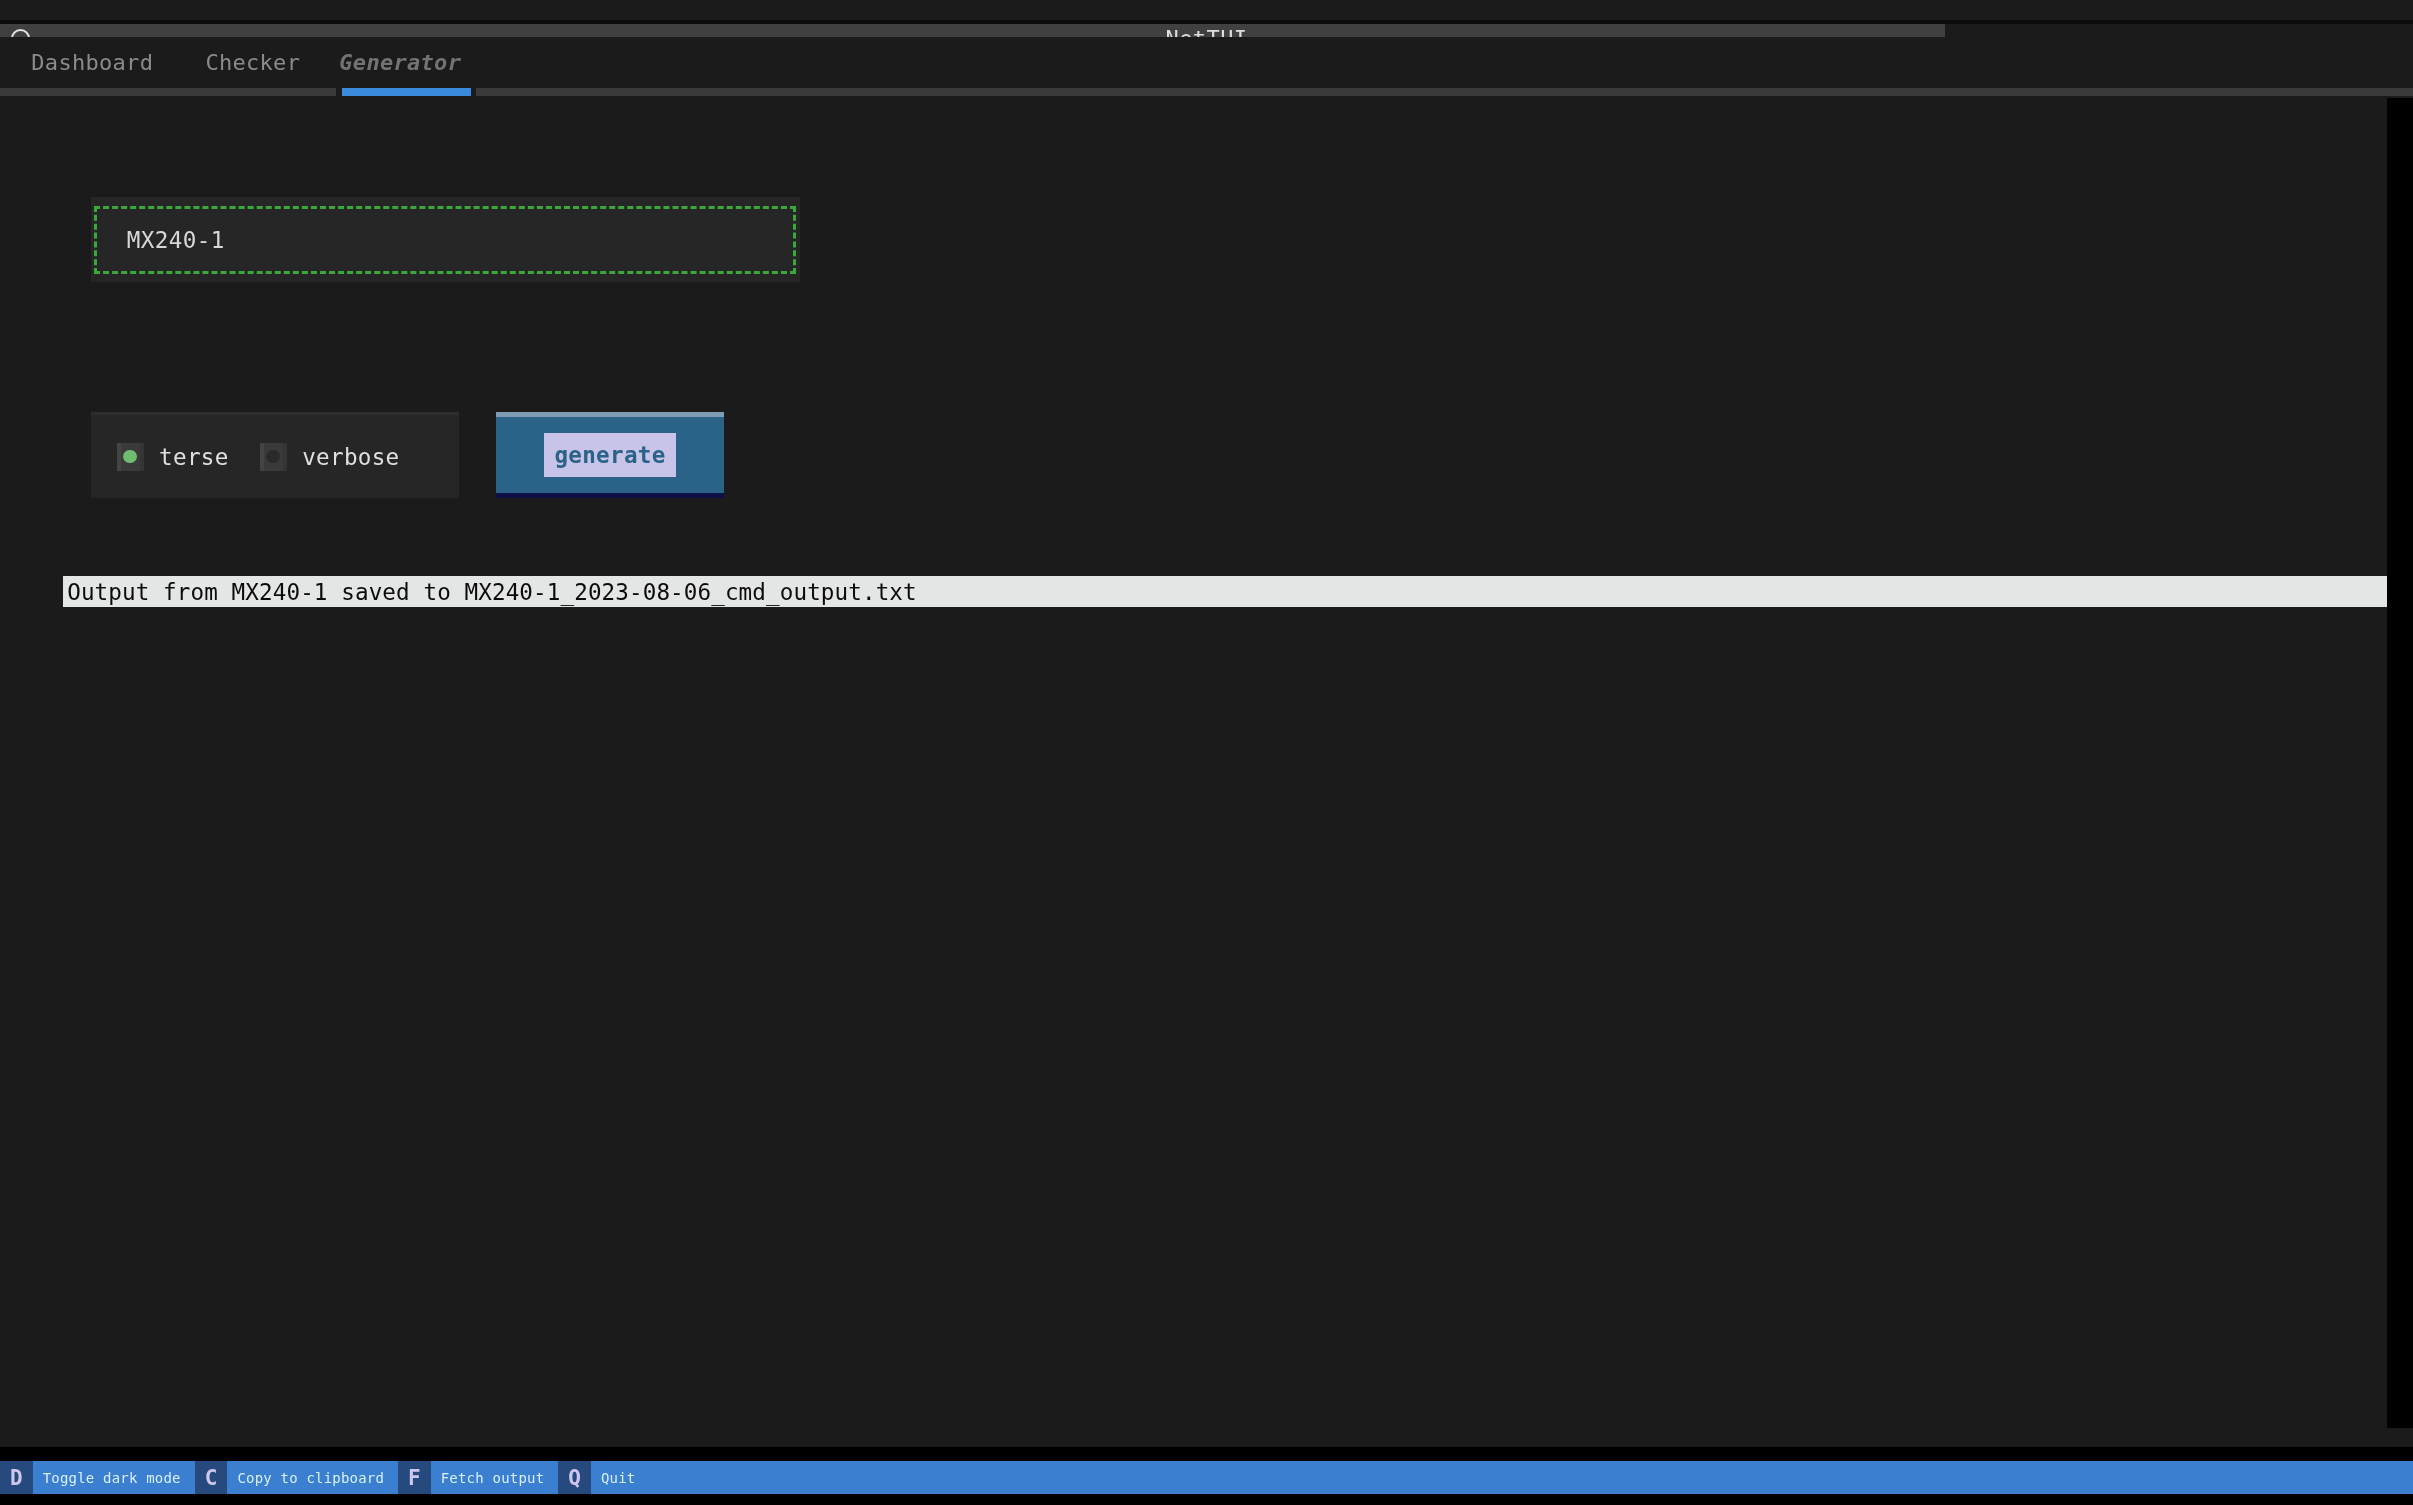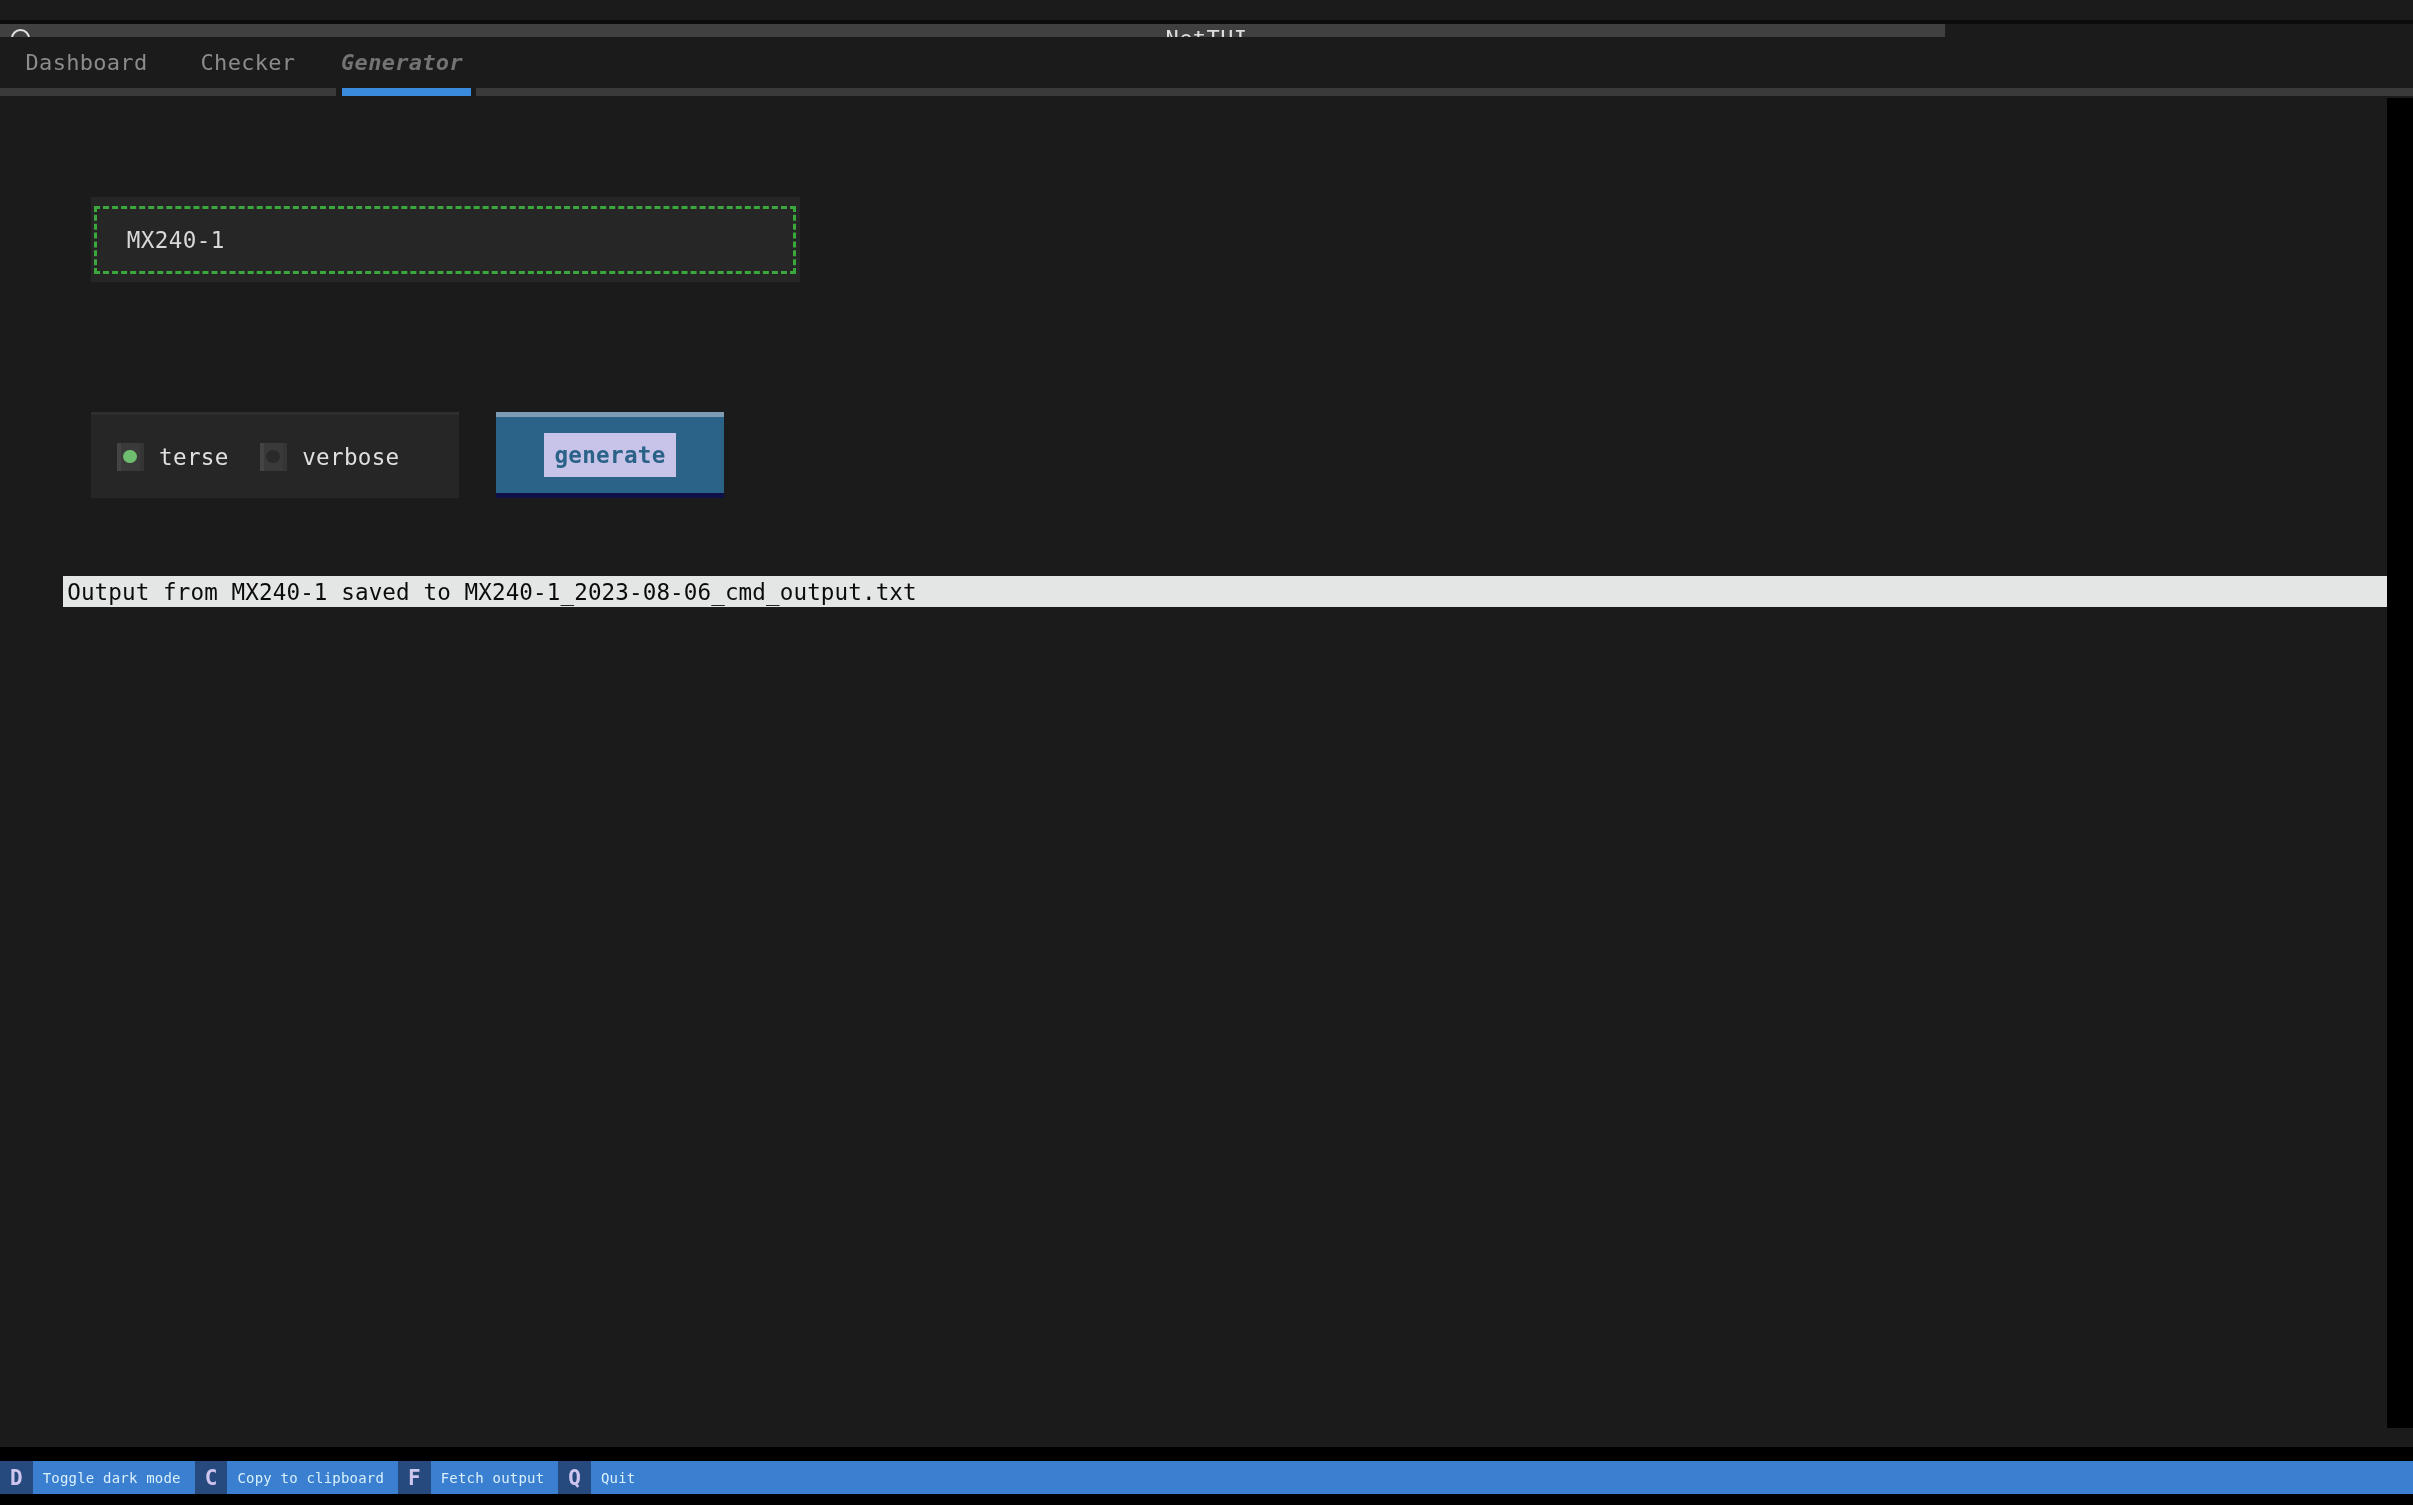--- a/index.html
+++ b/index.html
@@ -48,21 +48,21 @@
     width: 2413px; height: 61px;
     background: #1b1b1b;
   }
   .tabs {
     position: absolute; left: 0; top: 0;
     height: 51px;
     display: flex; align-items: center;
   }
   .tab {
     height: 51px;
-    display: flex; align-items: center; justify-content: center;
+    display: flex; align-items: center; justify-content: flex-end;
     font-size: 22px;
     color: #8b8b8b;
     letter-spacing: 0.3px;
     padding: 0 11.3px;
   }
   .tab.active { color: #737373; font-weight: bold; font-style: italic; }
   .tab-underline-row {
     position: absolute; left: 0; top: 51px;
     width: 2413px; height: 7.8px;
     display: flex;

